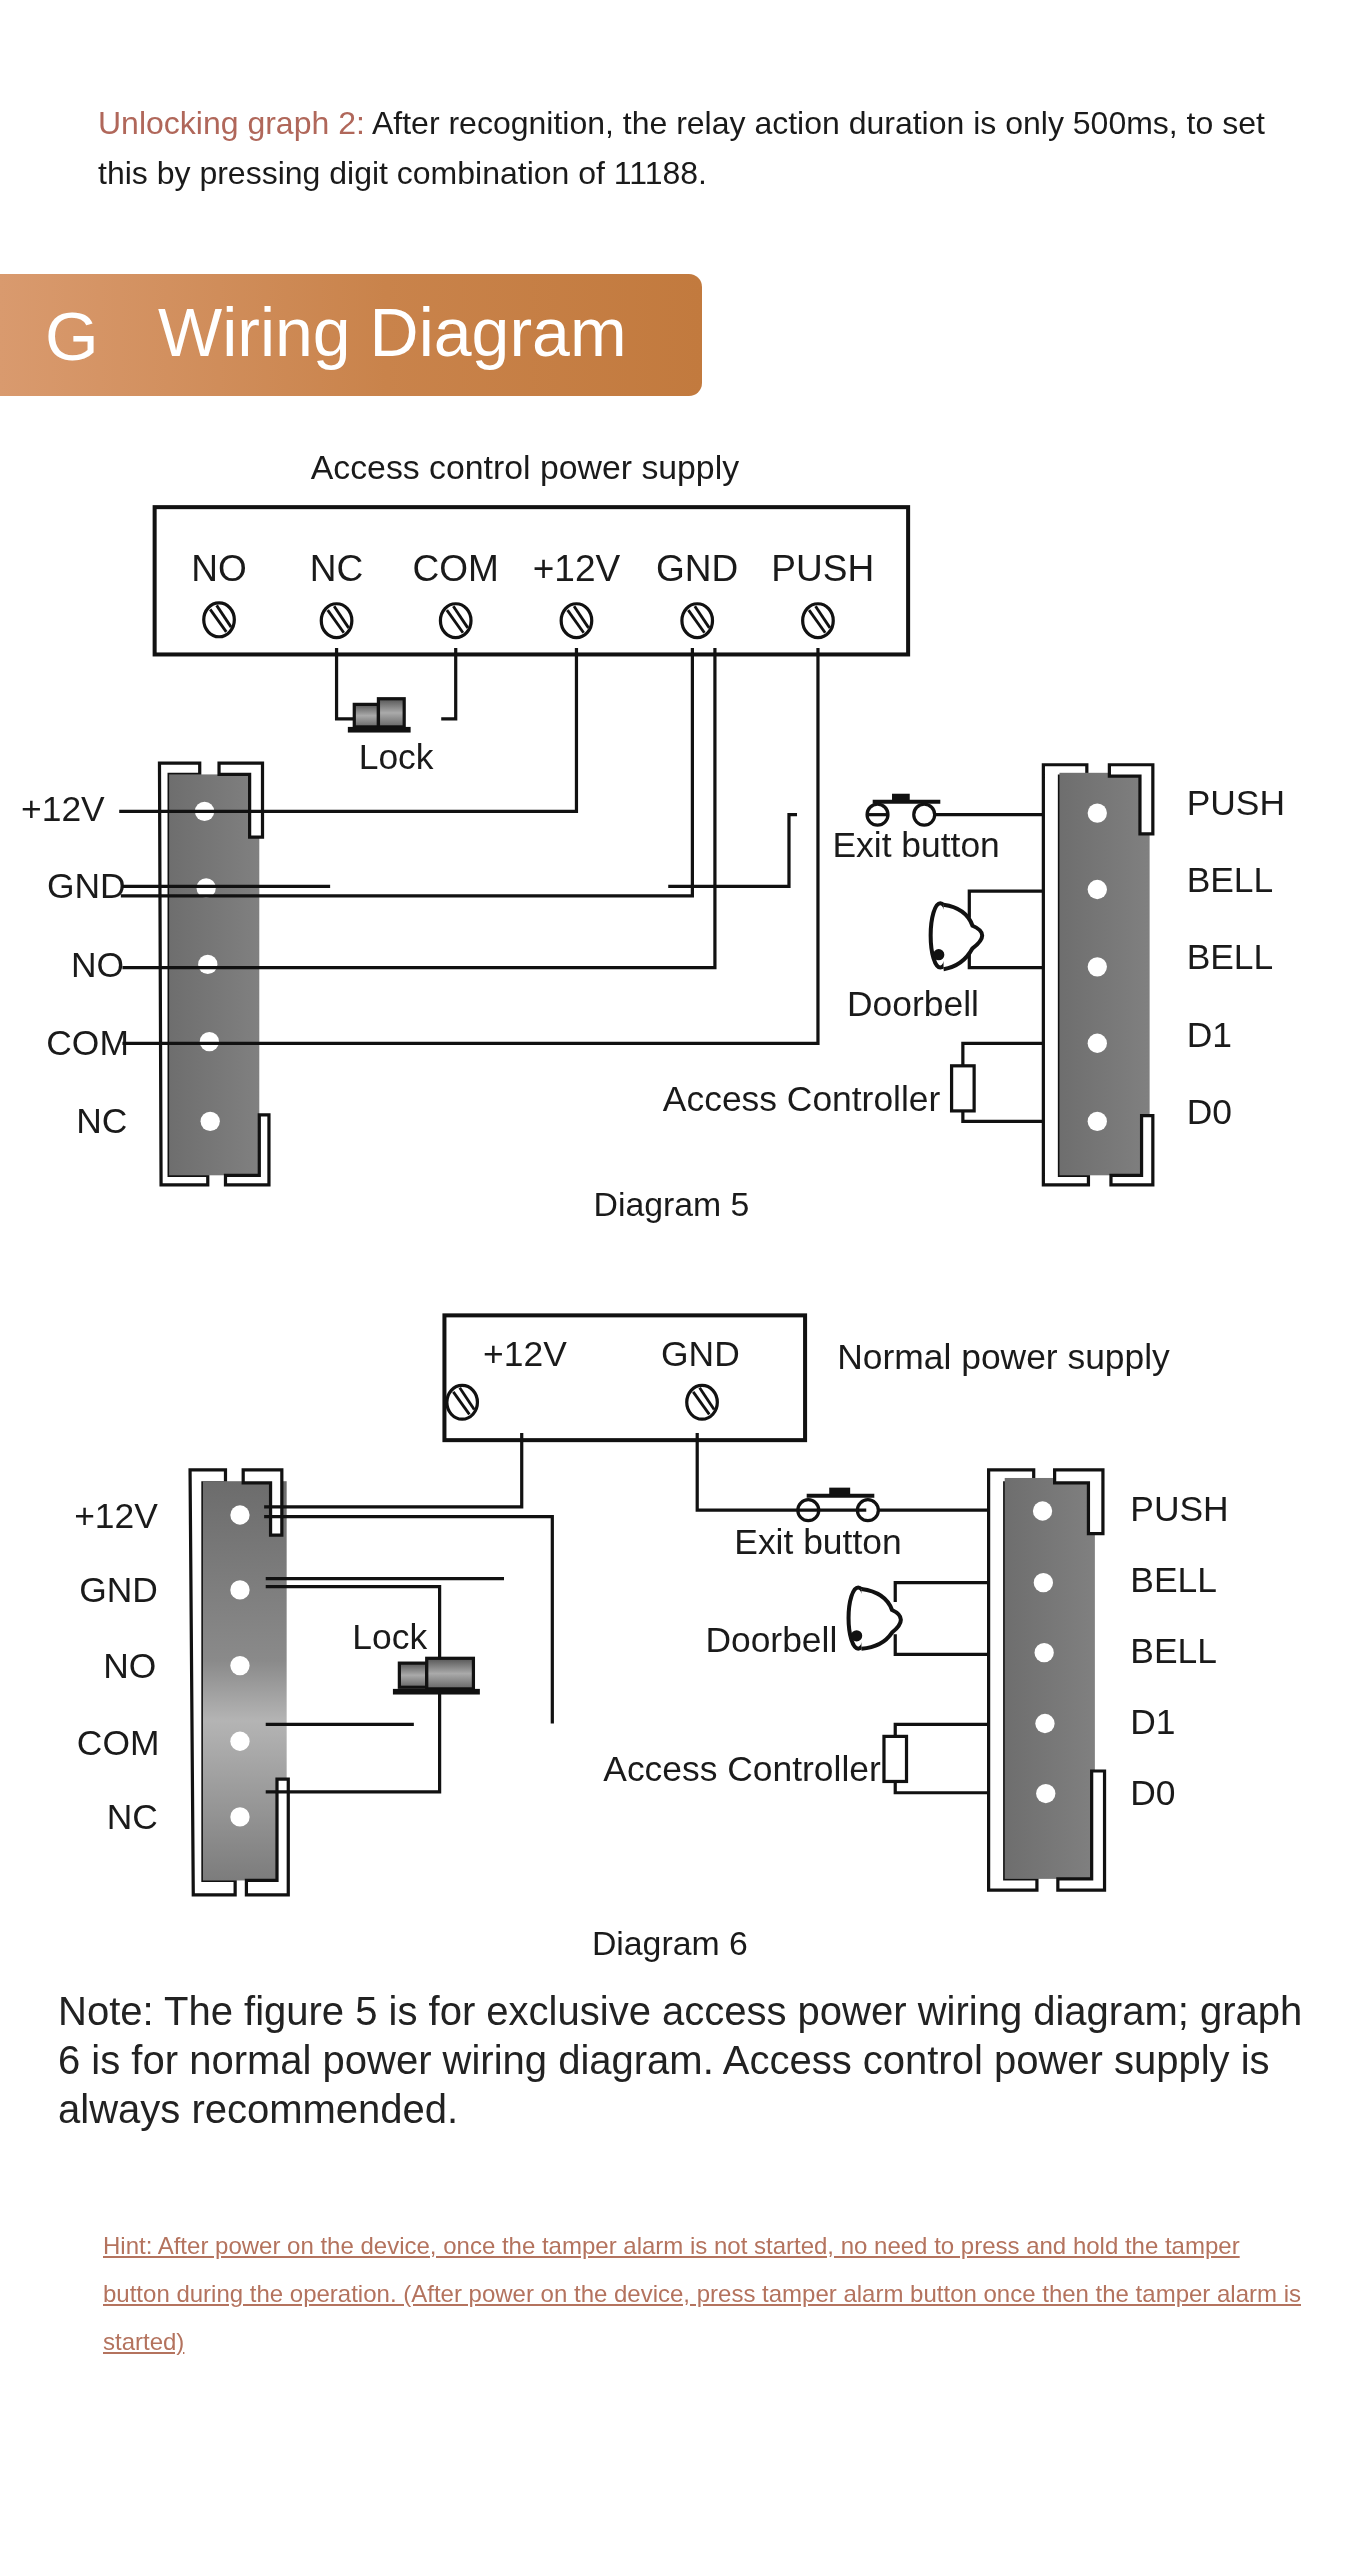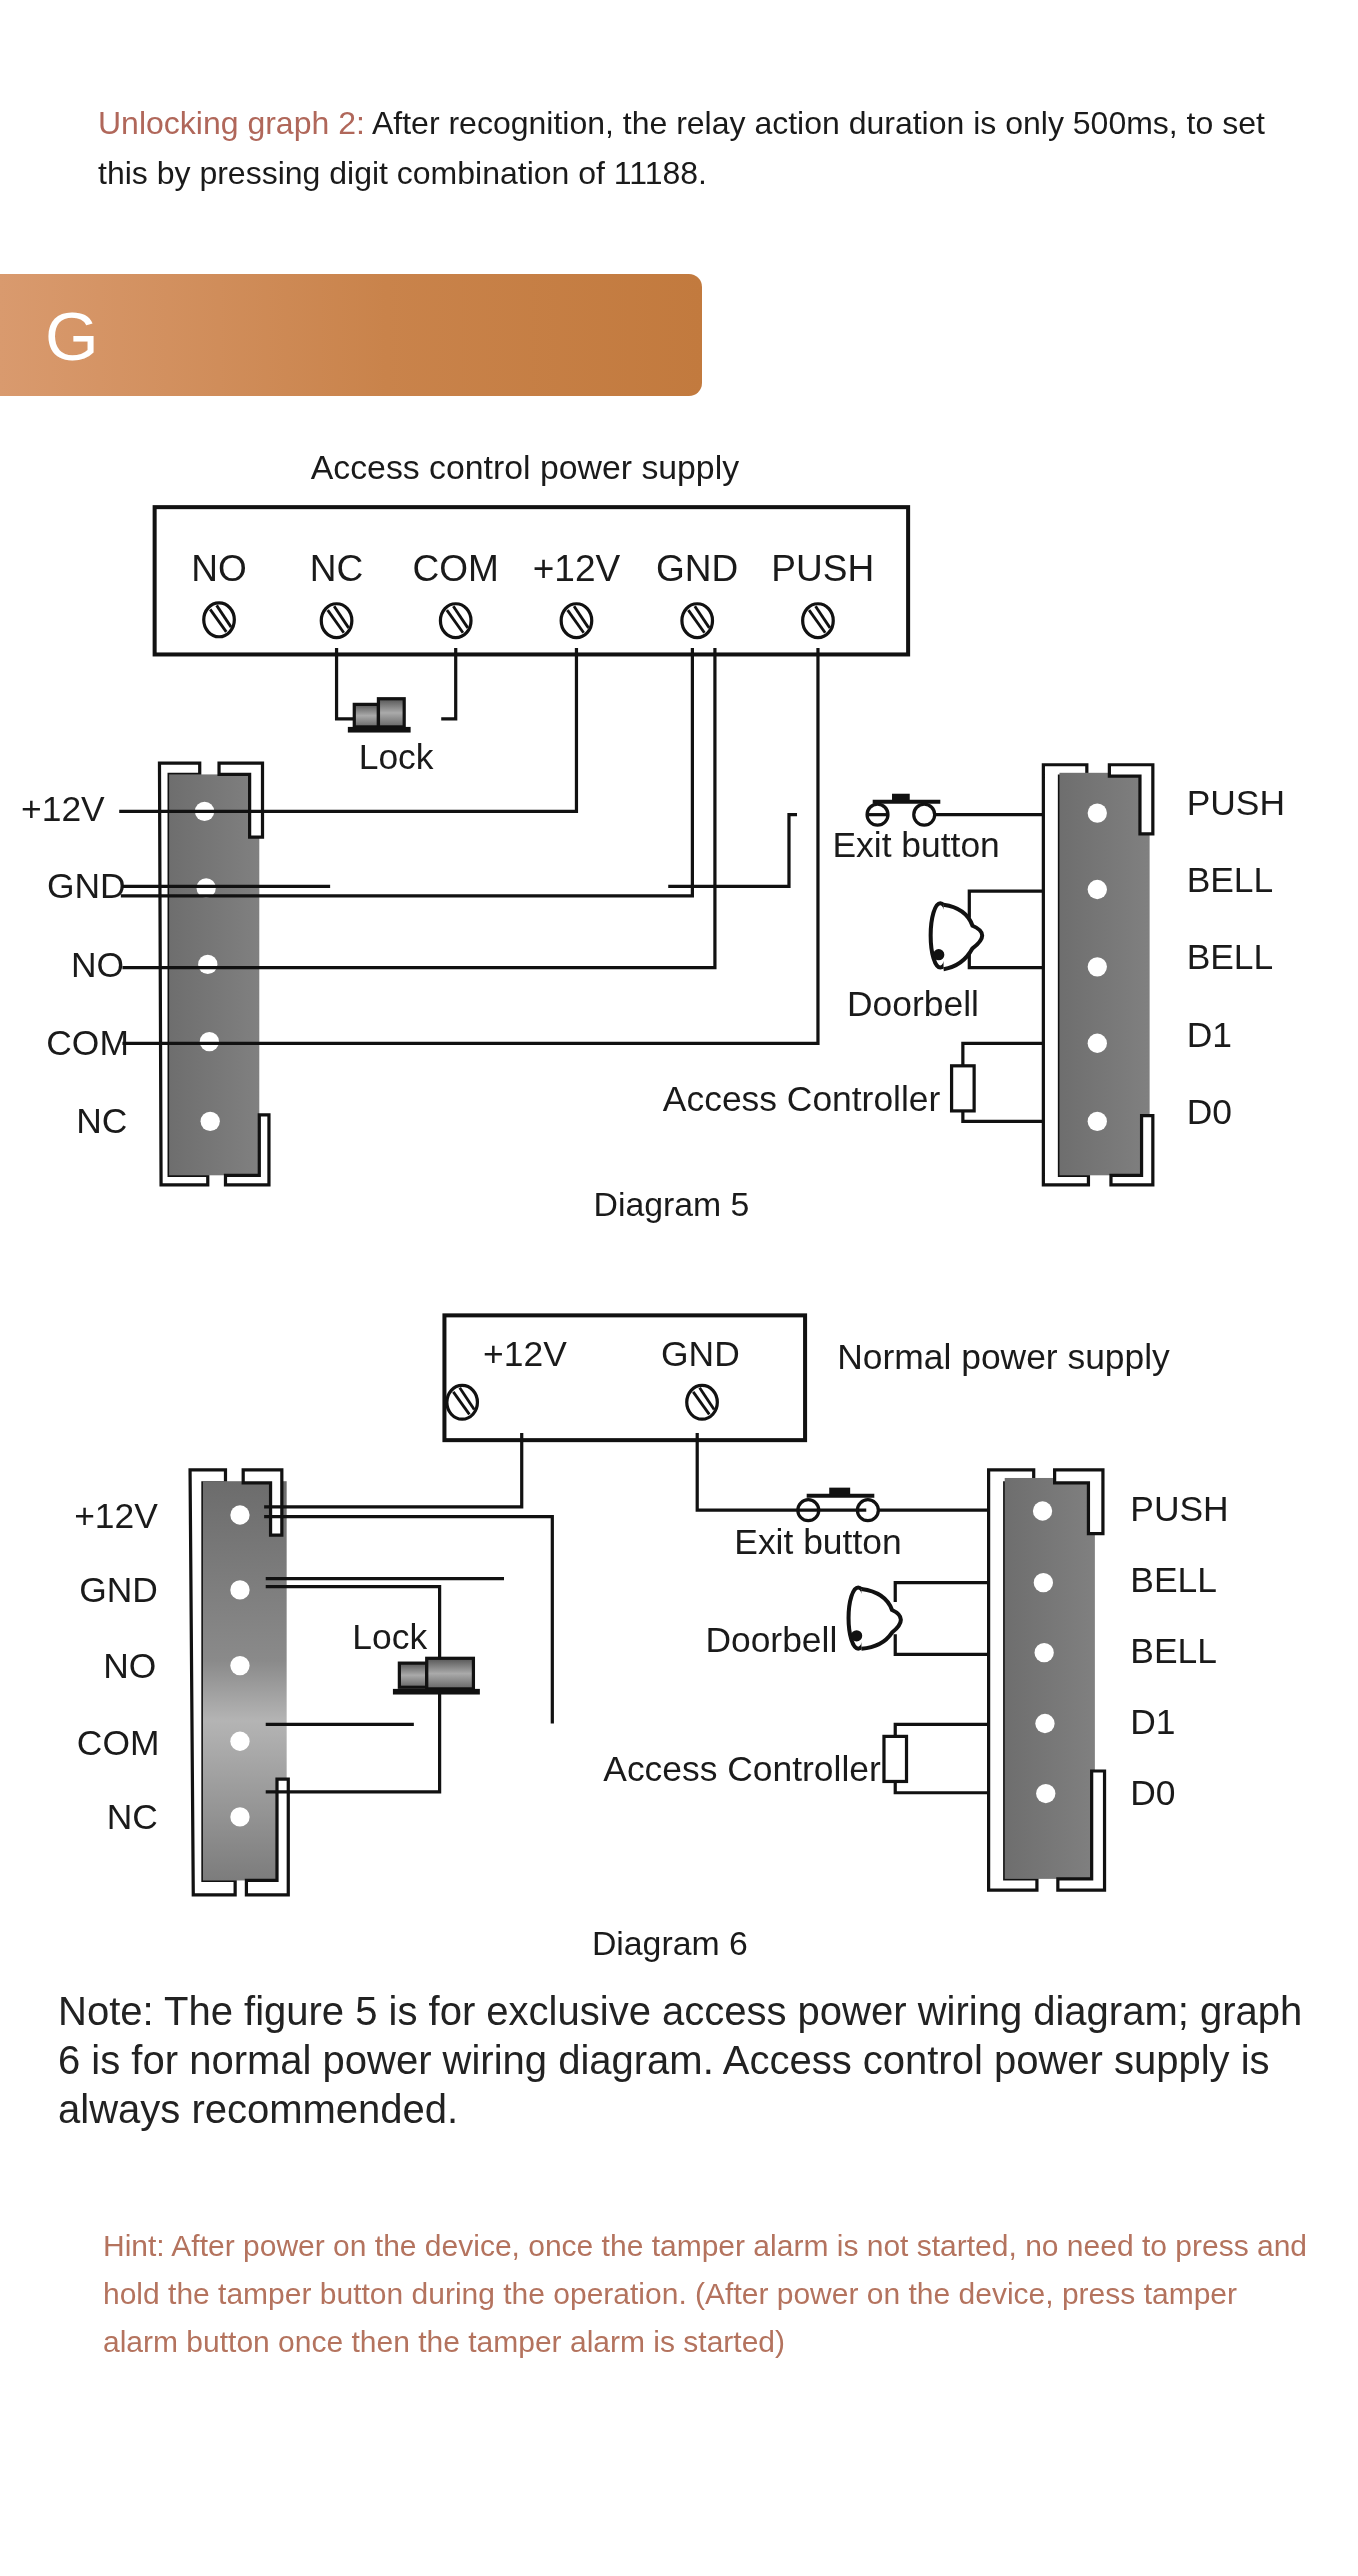--- a/index.html
+++ b/index.html
@@ -9,31 +9,32 @@
   .accent { color: #b0675a; }
   #intro { left: 98px; top: 98px; width: 1208px; }
   #banner { position: absolute; left: 0; top: 274px; width: 702px; height: 122px;
             background: linear-gradient(90deg, #d99a6e 0%, #c9834b 55%, #c27a3e 100%);
             border-radius: 0 13px 13px 0; }
   #banner-letter { position: absolute; left: 45px; top: 22.5px; font-size: 69px; color: #ffffff; }
   #banner-title { position: absolute; left: 158px; top: 19.3px; font-size: 68px; color: #ffffff; }
   svg { position: absolute; left: 0; top: 0; }
   svg text { font-family: "Liberation Sans", sans-serif; fill: #1a1a1a; }
   #note { left: 58px; top: 1987px; width: 1256px; font-size: 40px; line-height: 49px; color: #222; }
-  #hint { left: 103px; top: 2222px; width: 1208px; font-size: 30px; line-height: 48px; color: #b4735e; }
+  #hint { left: 103px; top: 2222px; width: 1208px; font-size: 24px; line-height: 48px; color: #b4735e; text-decoration: underline; }
 </style>
 </head>
 <body>
 
 <div class="para" id="intro">
   <span class="accent">Unlocking graph 2:</span><span> After recognition, the relay action duration is only 500ms, to set this by pressing digit combination of 11188.</span>
 </div>
 
 <div id="banner">
   <span id="banner-letter">G</span>
+  <span id="banner-title">Wiring Diagram</span>
 </div>
 
 <svg width="1359" height="2576" viewBox="0 0 1688 3200">
   <defs>
     <linearGradient id="blockGrad" x1="0" x2="1" y1="0" y2="0">
       <stop offset="0" stop-color="#6e6e6e"></stop>
       <stop offset="1" stop-color="#808080"></stop>
     </linearGradient>
     <linearGradient id="blockGrad2" x1="0" x2="0" y1="0" y2="1">
       <stop offset="0" stop-color="#6c6c6c"></stop>

